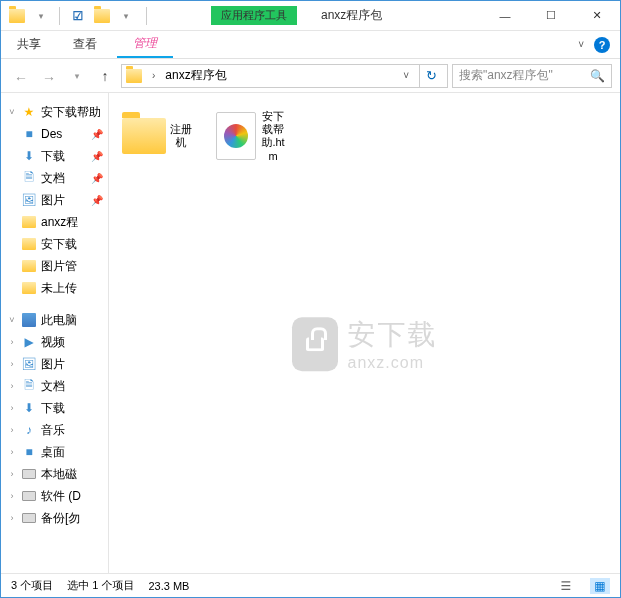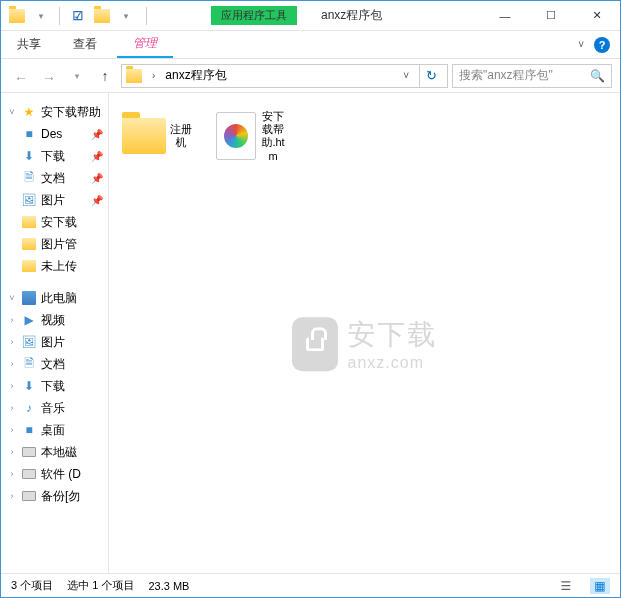--- a/index.html
+++ b/index.html
@@ -151,20 +151,27 @@
         <span class="caret"></span>
         <span class="ticon" style="color:#3e8ed0">🗎</span>
         <span>文档</span>
         <span class="pin">📌</span>
       </div>
     <div class="tree-item">
         <span class="caret"></span>
         <span class="ticon" style="color:#3e8ed0">🖼</span>
         <span>图片</span>
         <span class="pin">📌</span>
+      </div>
+    <div class="tree-item">
+        <span class="caret"></span>
+        <span class="ticon">
+          <span class="mini-folder"></span>
+        </span>
+        <span>anxz程</span>
       </div>
     <div class="tree-item">
         <span class="caret"></span>
         <span class="ticon">
           <span class="mini-folder"></span>
         </span>
         <span>安下载</span>
       </div>
     <div class="tree-item">
         <span class="caret"></span>

